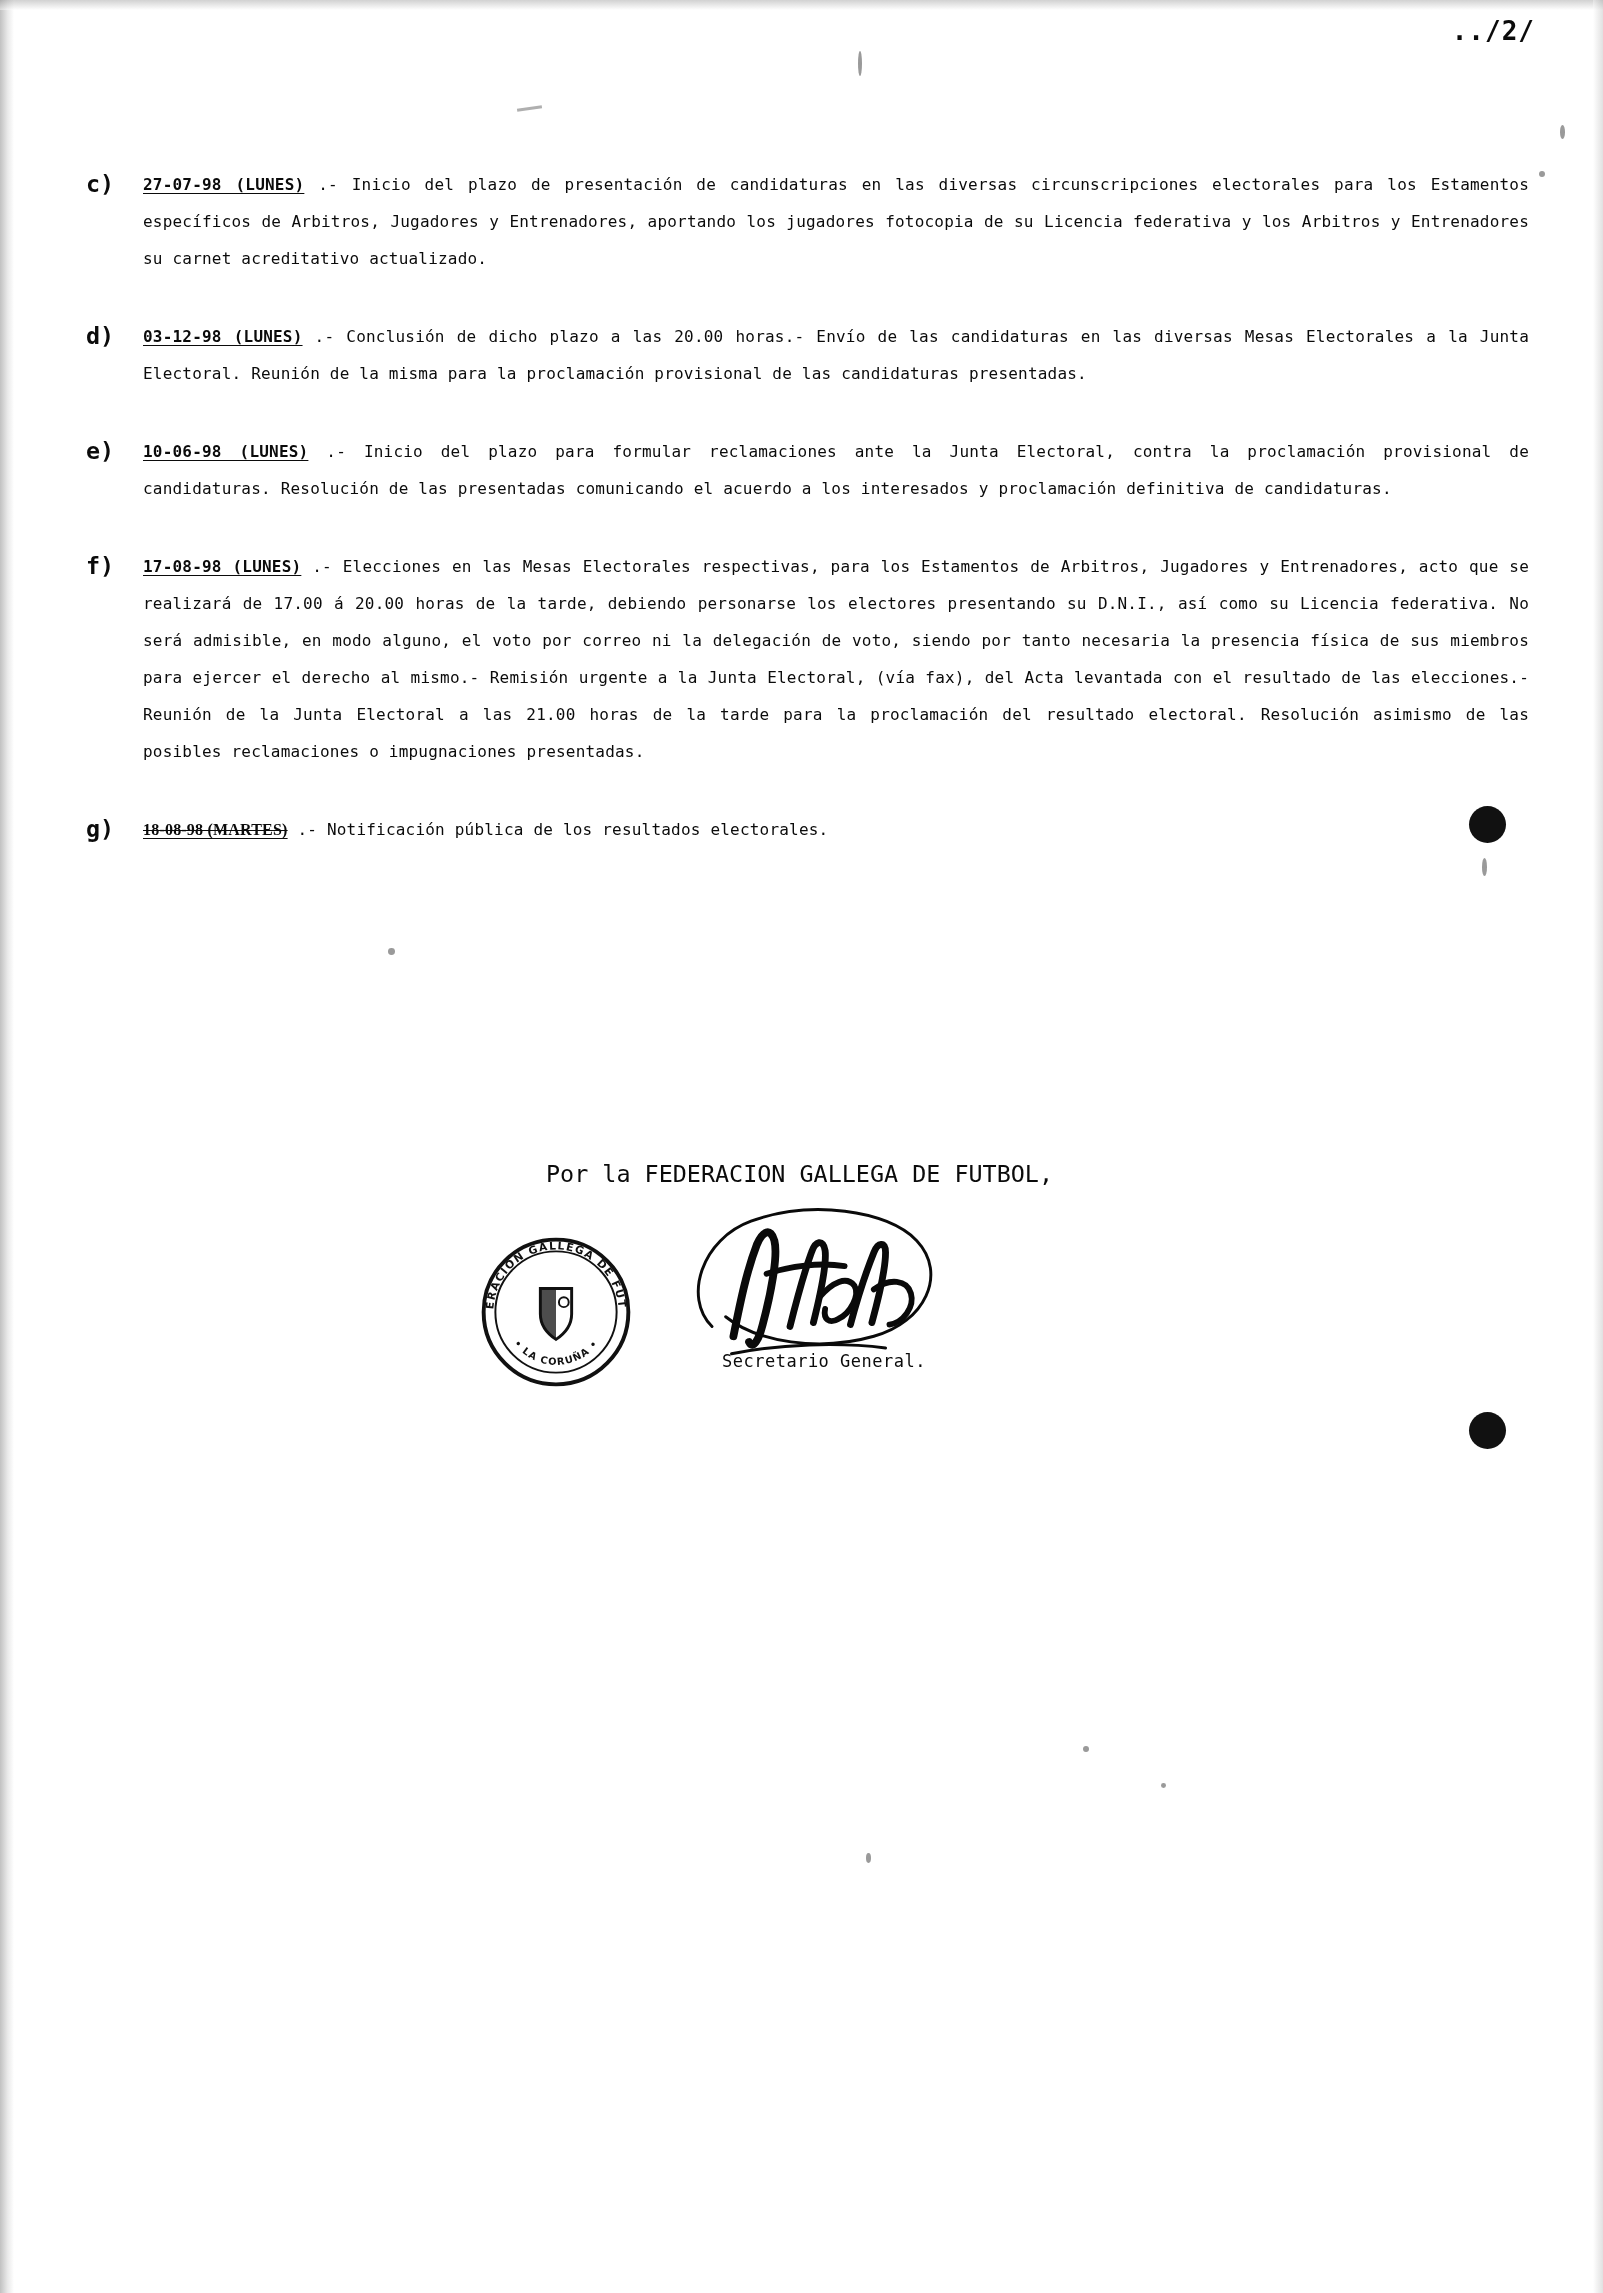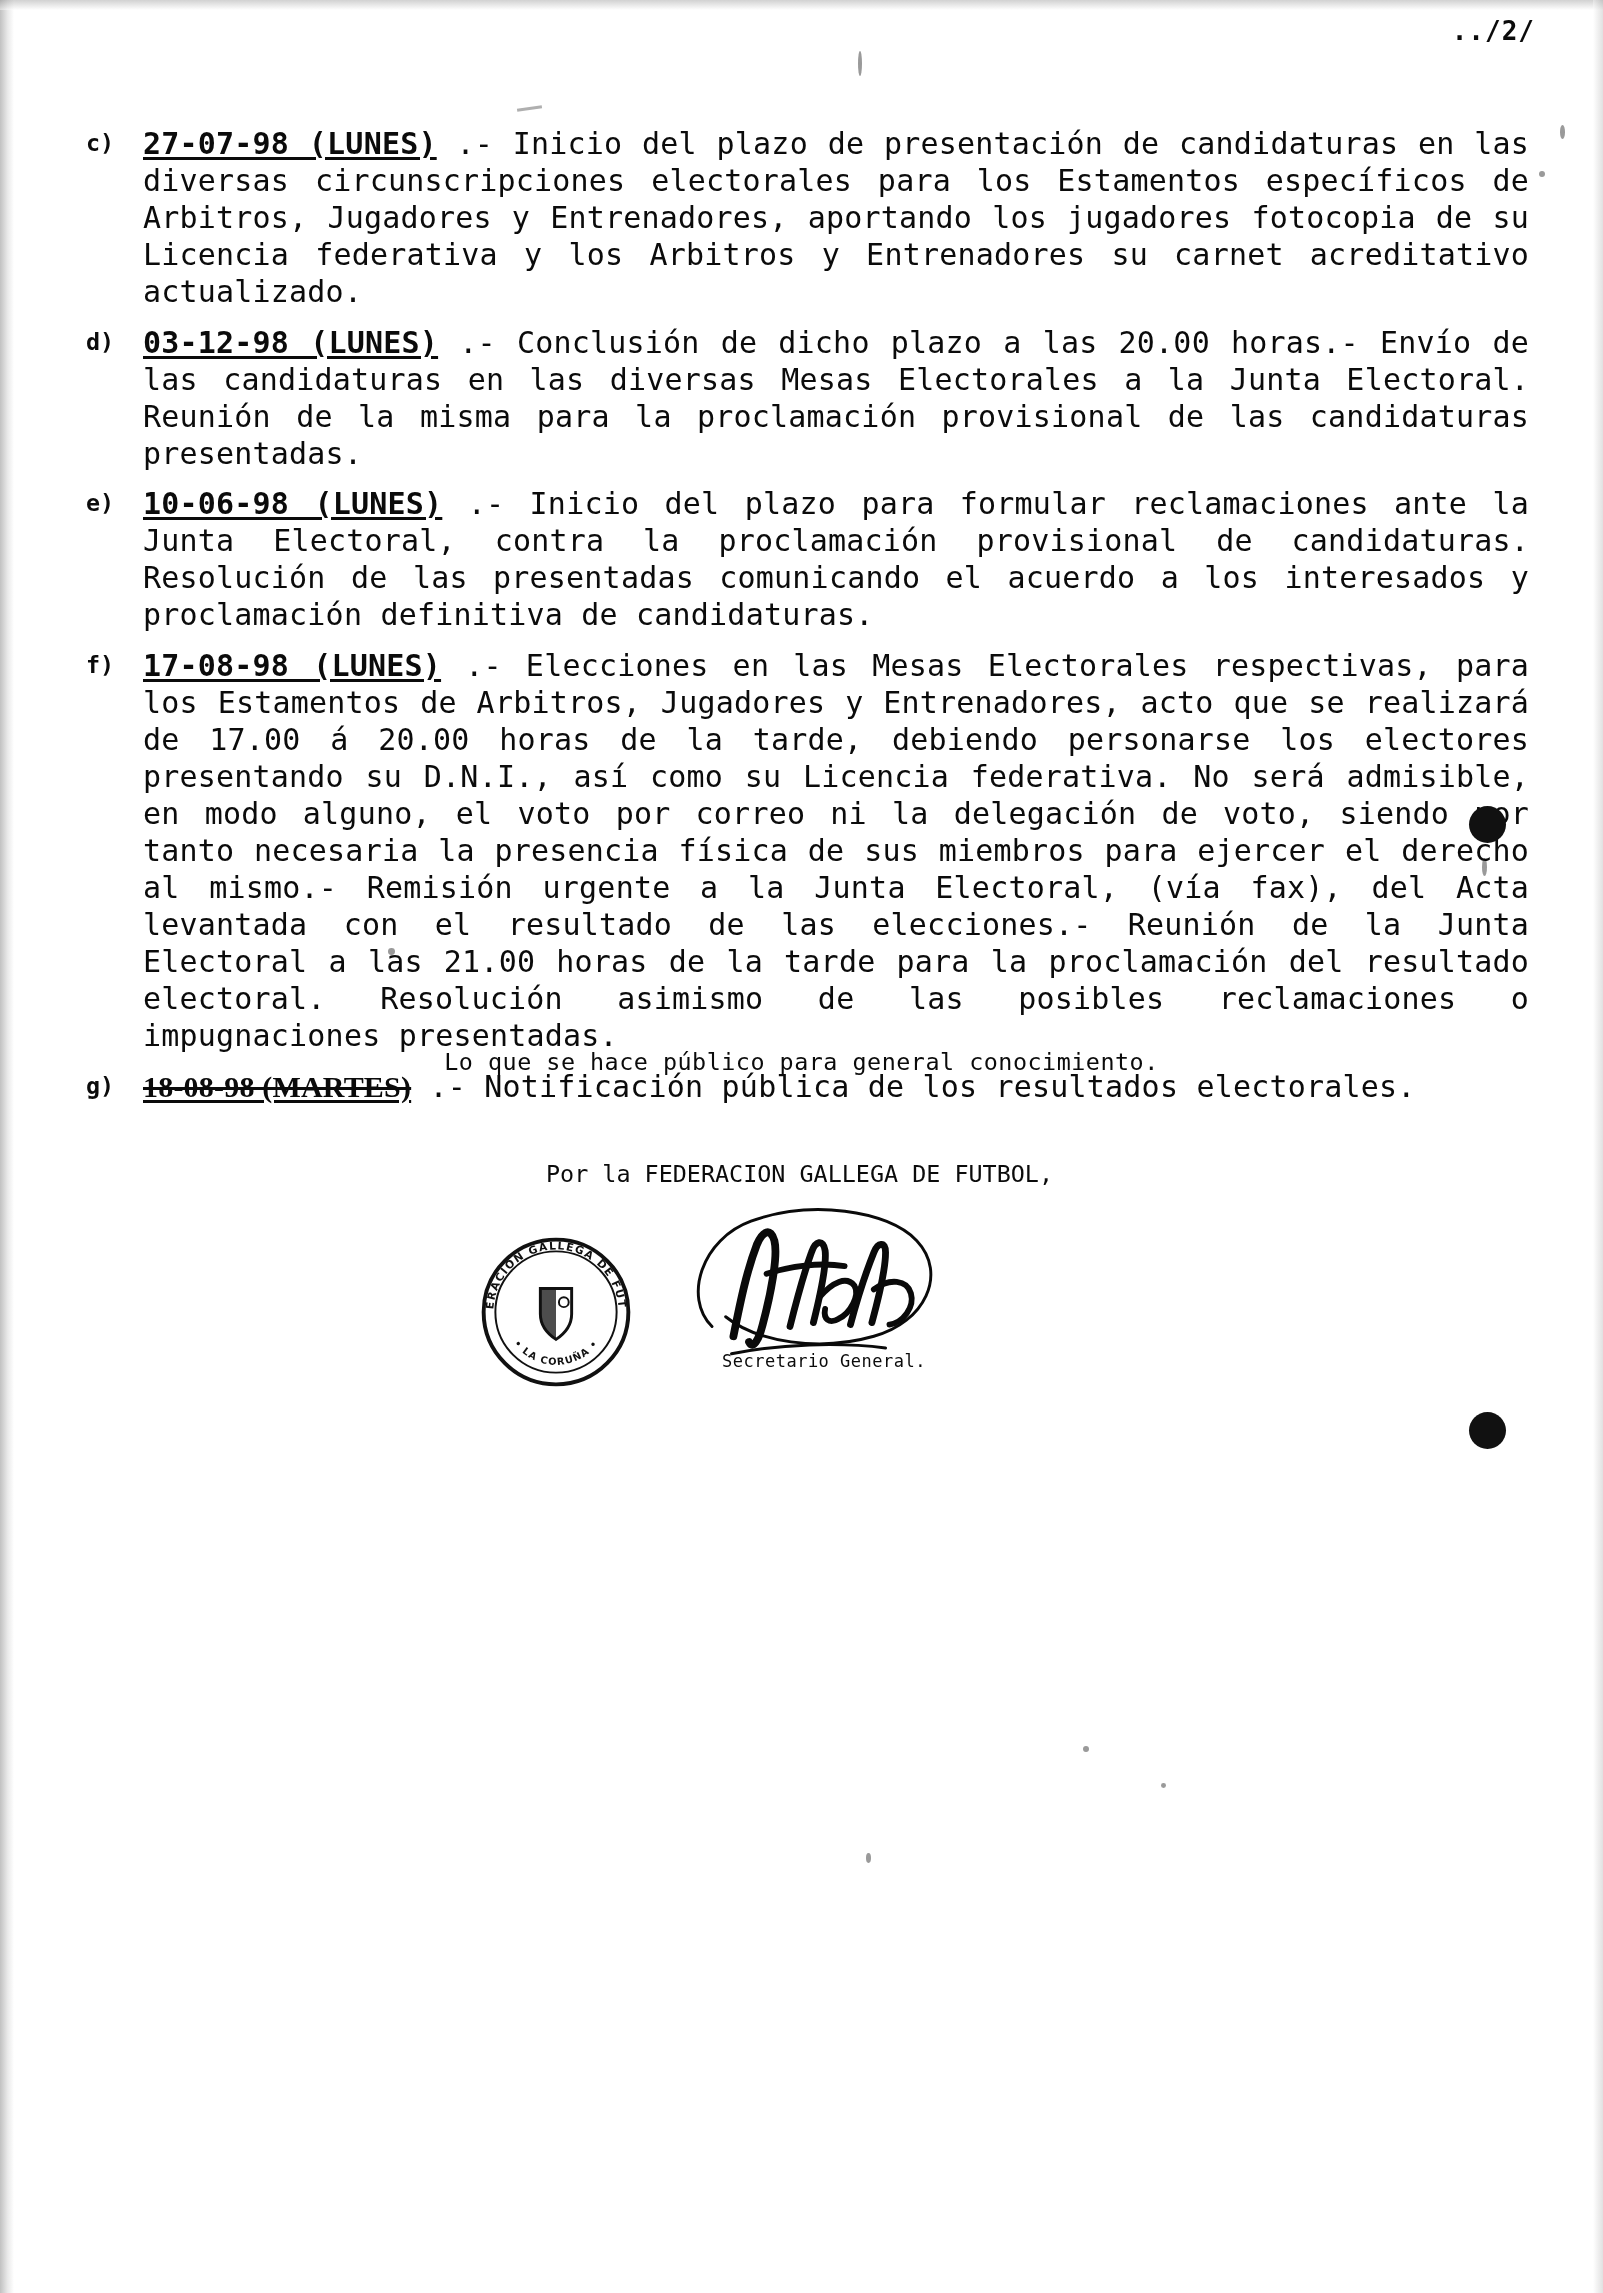--- a/index.html
+++ b/index.html
@@ -63,24 +63,25 @@
     position: absolute;
     left: 0;
     top: 0;
     width: 45px;
     font-weight: 700;
     font-size: 23.4px;
     line-height: 37px;
   }
   .item-text {
     margin-left: 57px;
-    font-size: 30px;
+    font-size: 16px;
     line-height: 37px;
     text-align: justify;
     letter-spacing: 0.2px;
+    margin-top: 41px;
   }
   .date {
     font-weight: 700;
     text-decoration: underline;
     text-underline-offset: 2.9px;
     white-space: nowrap;
   }
   .strikedate {
     font-weight: 700;
     text-decoration: underline line-through;
@@ -213,21 +214,20 @@
     </div>
 
     <div class="item">
       <div class="item-marker">g)</div>
       <div class="item-text"><span class="strikedate">18-08-98 (MARTES)</span> <span>.- Notificación pública de los resultados electorales.</span></div>
     </div>
 
   </div>
 
 
-  <div class="public-note">Lo que se hace público para general conocimiento.</div>
 
   <div class="signoff">
     <div>Por la FEDERACION GALLEGA DE FUTBOL,</div>
   </div>
 
   <div class="stamp">
     <svg width="176" height="176" viewBox="0 0 180 180">
       <defs>
         <path id="arcTop" d="M 26,90 A 64,64 0 0 1 154,90" fill="none"></path>
         <path id="arcBot" d="M 36,90 A 54,54 0 0 0 144,90" fill="none"></path>

